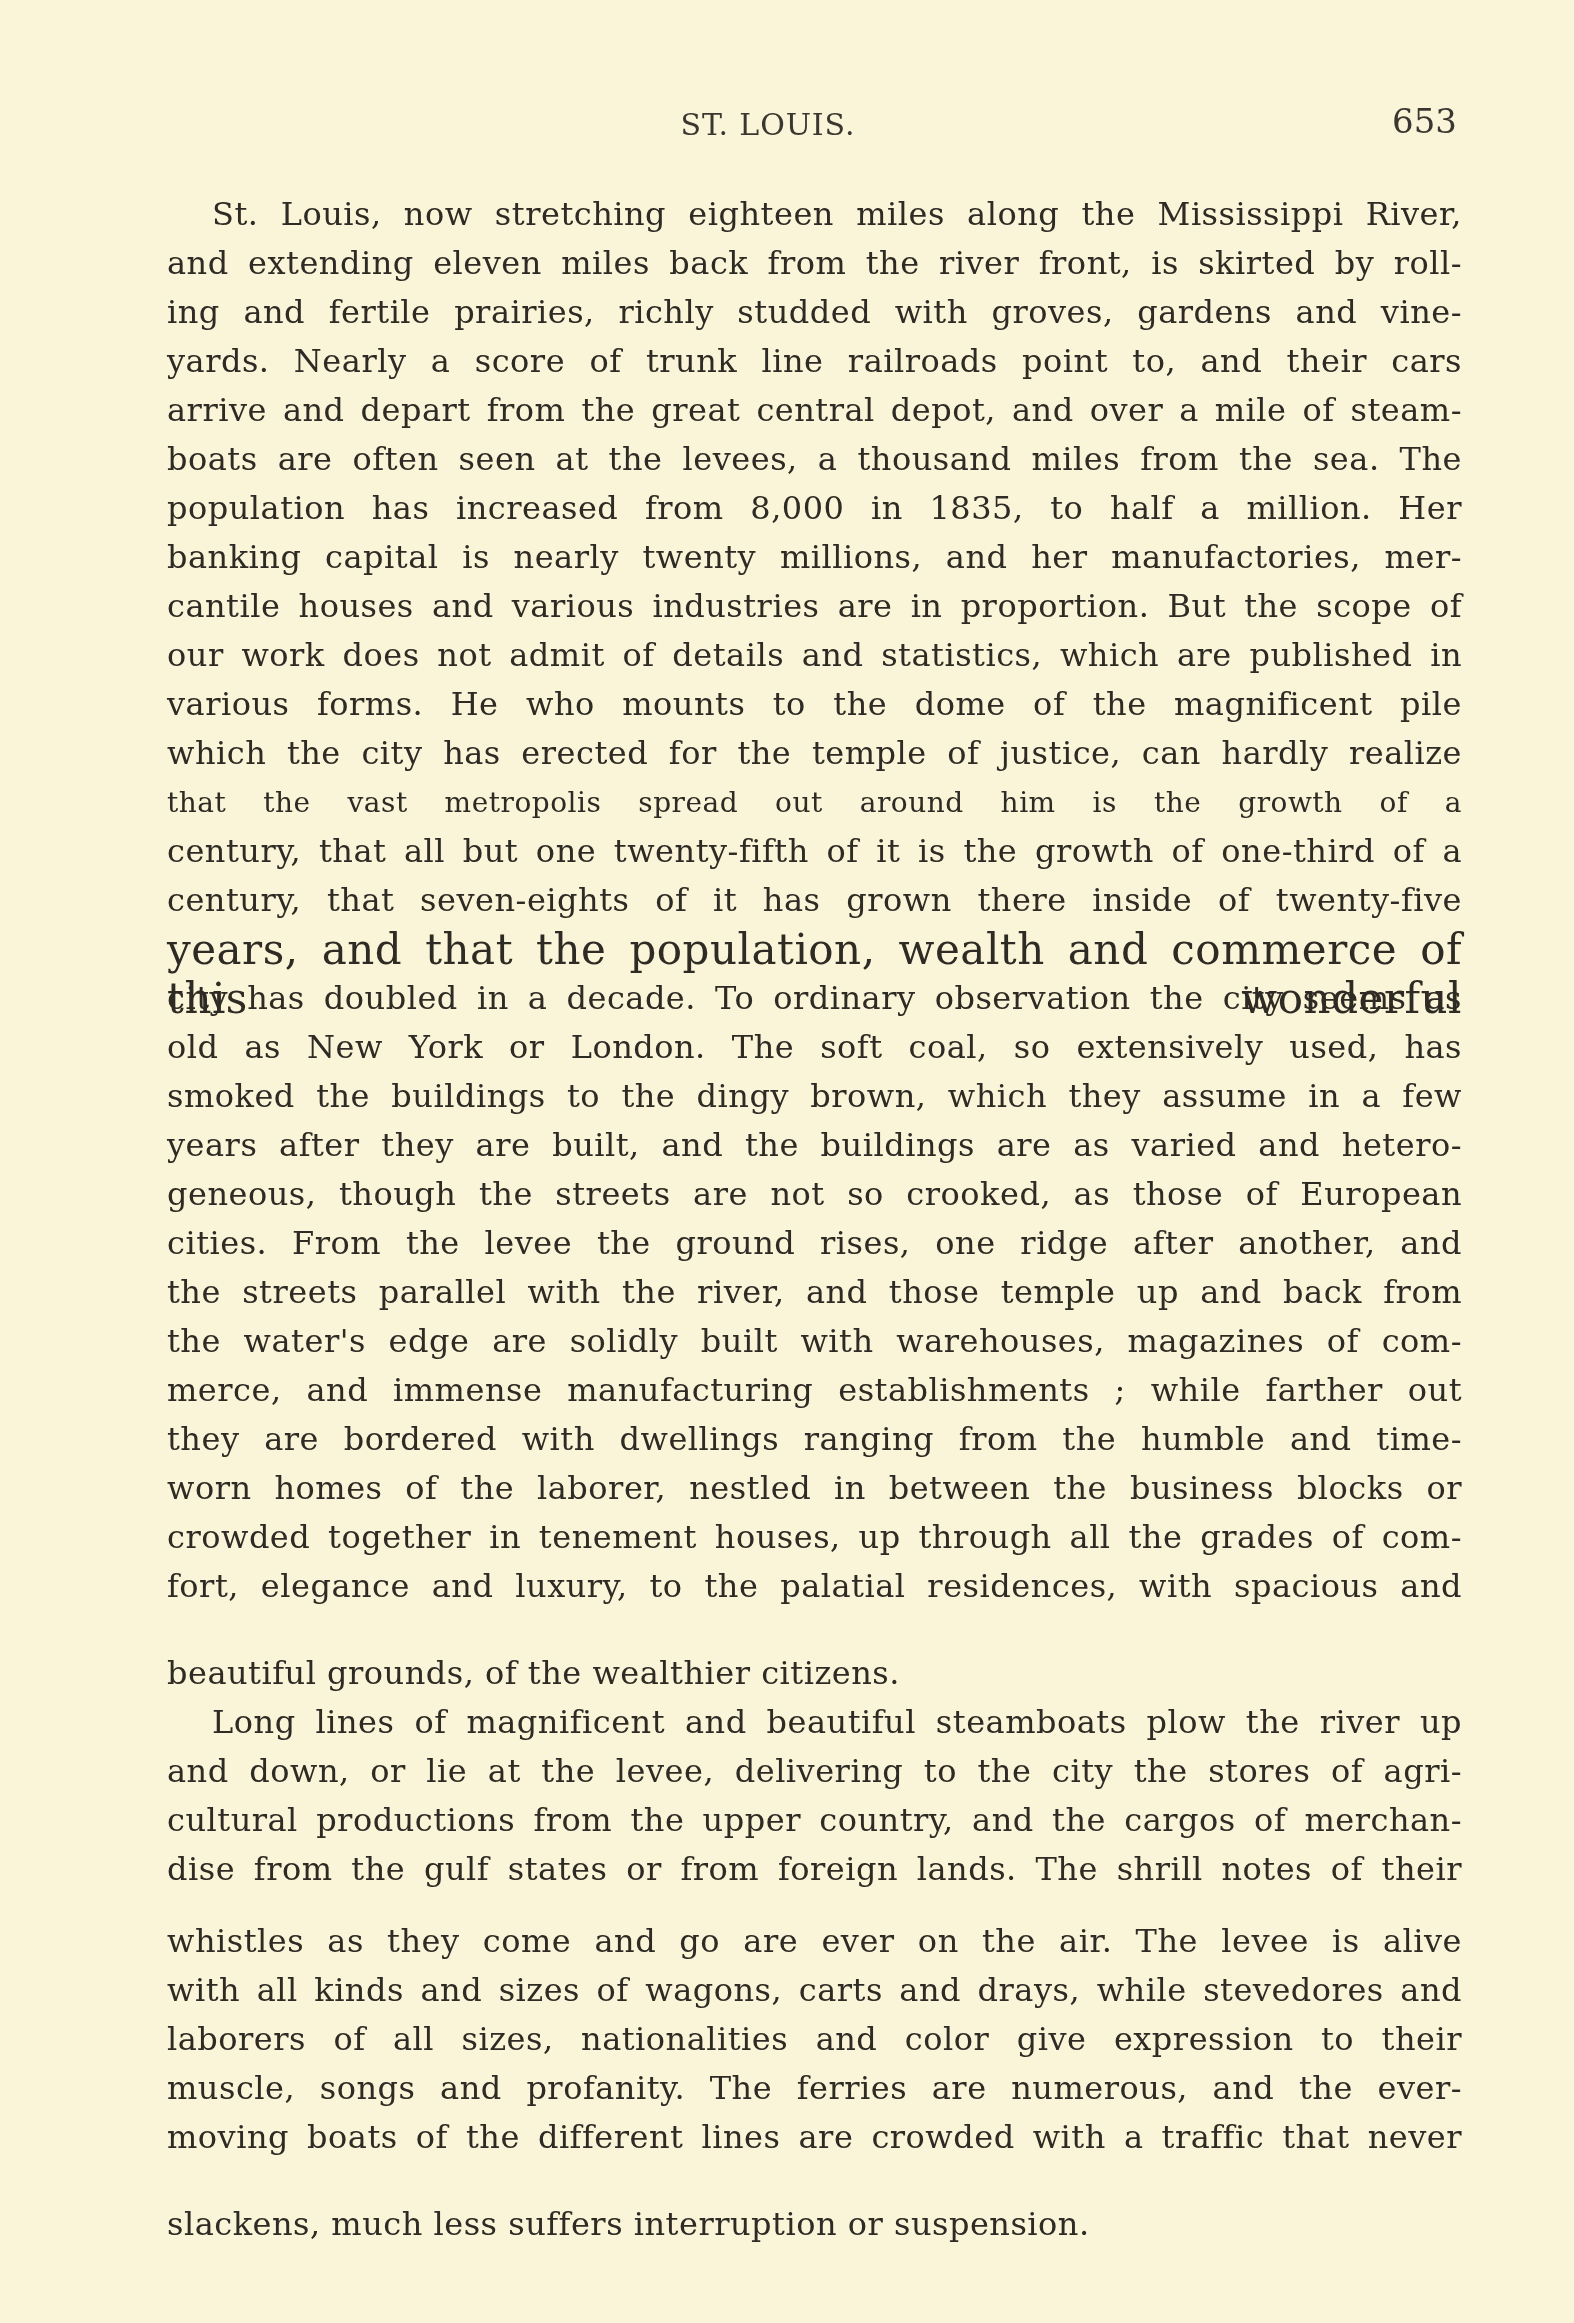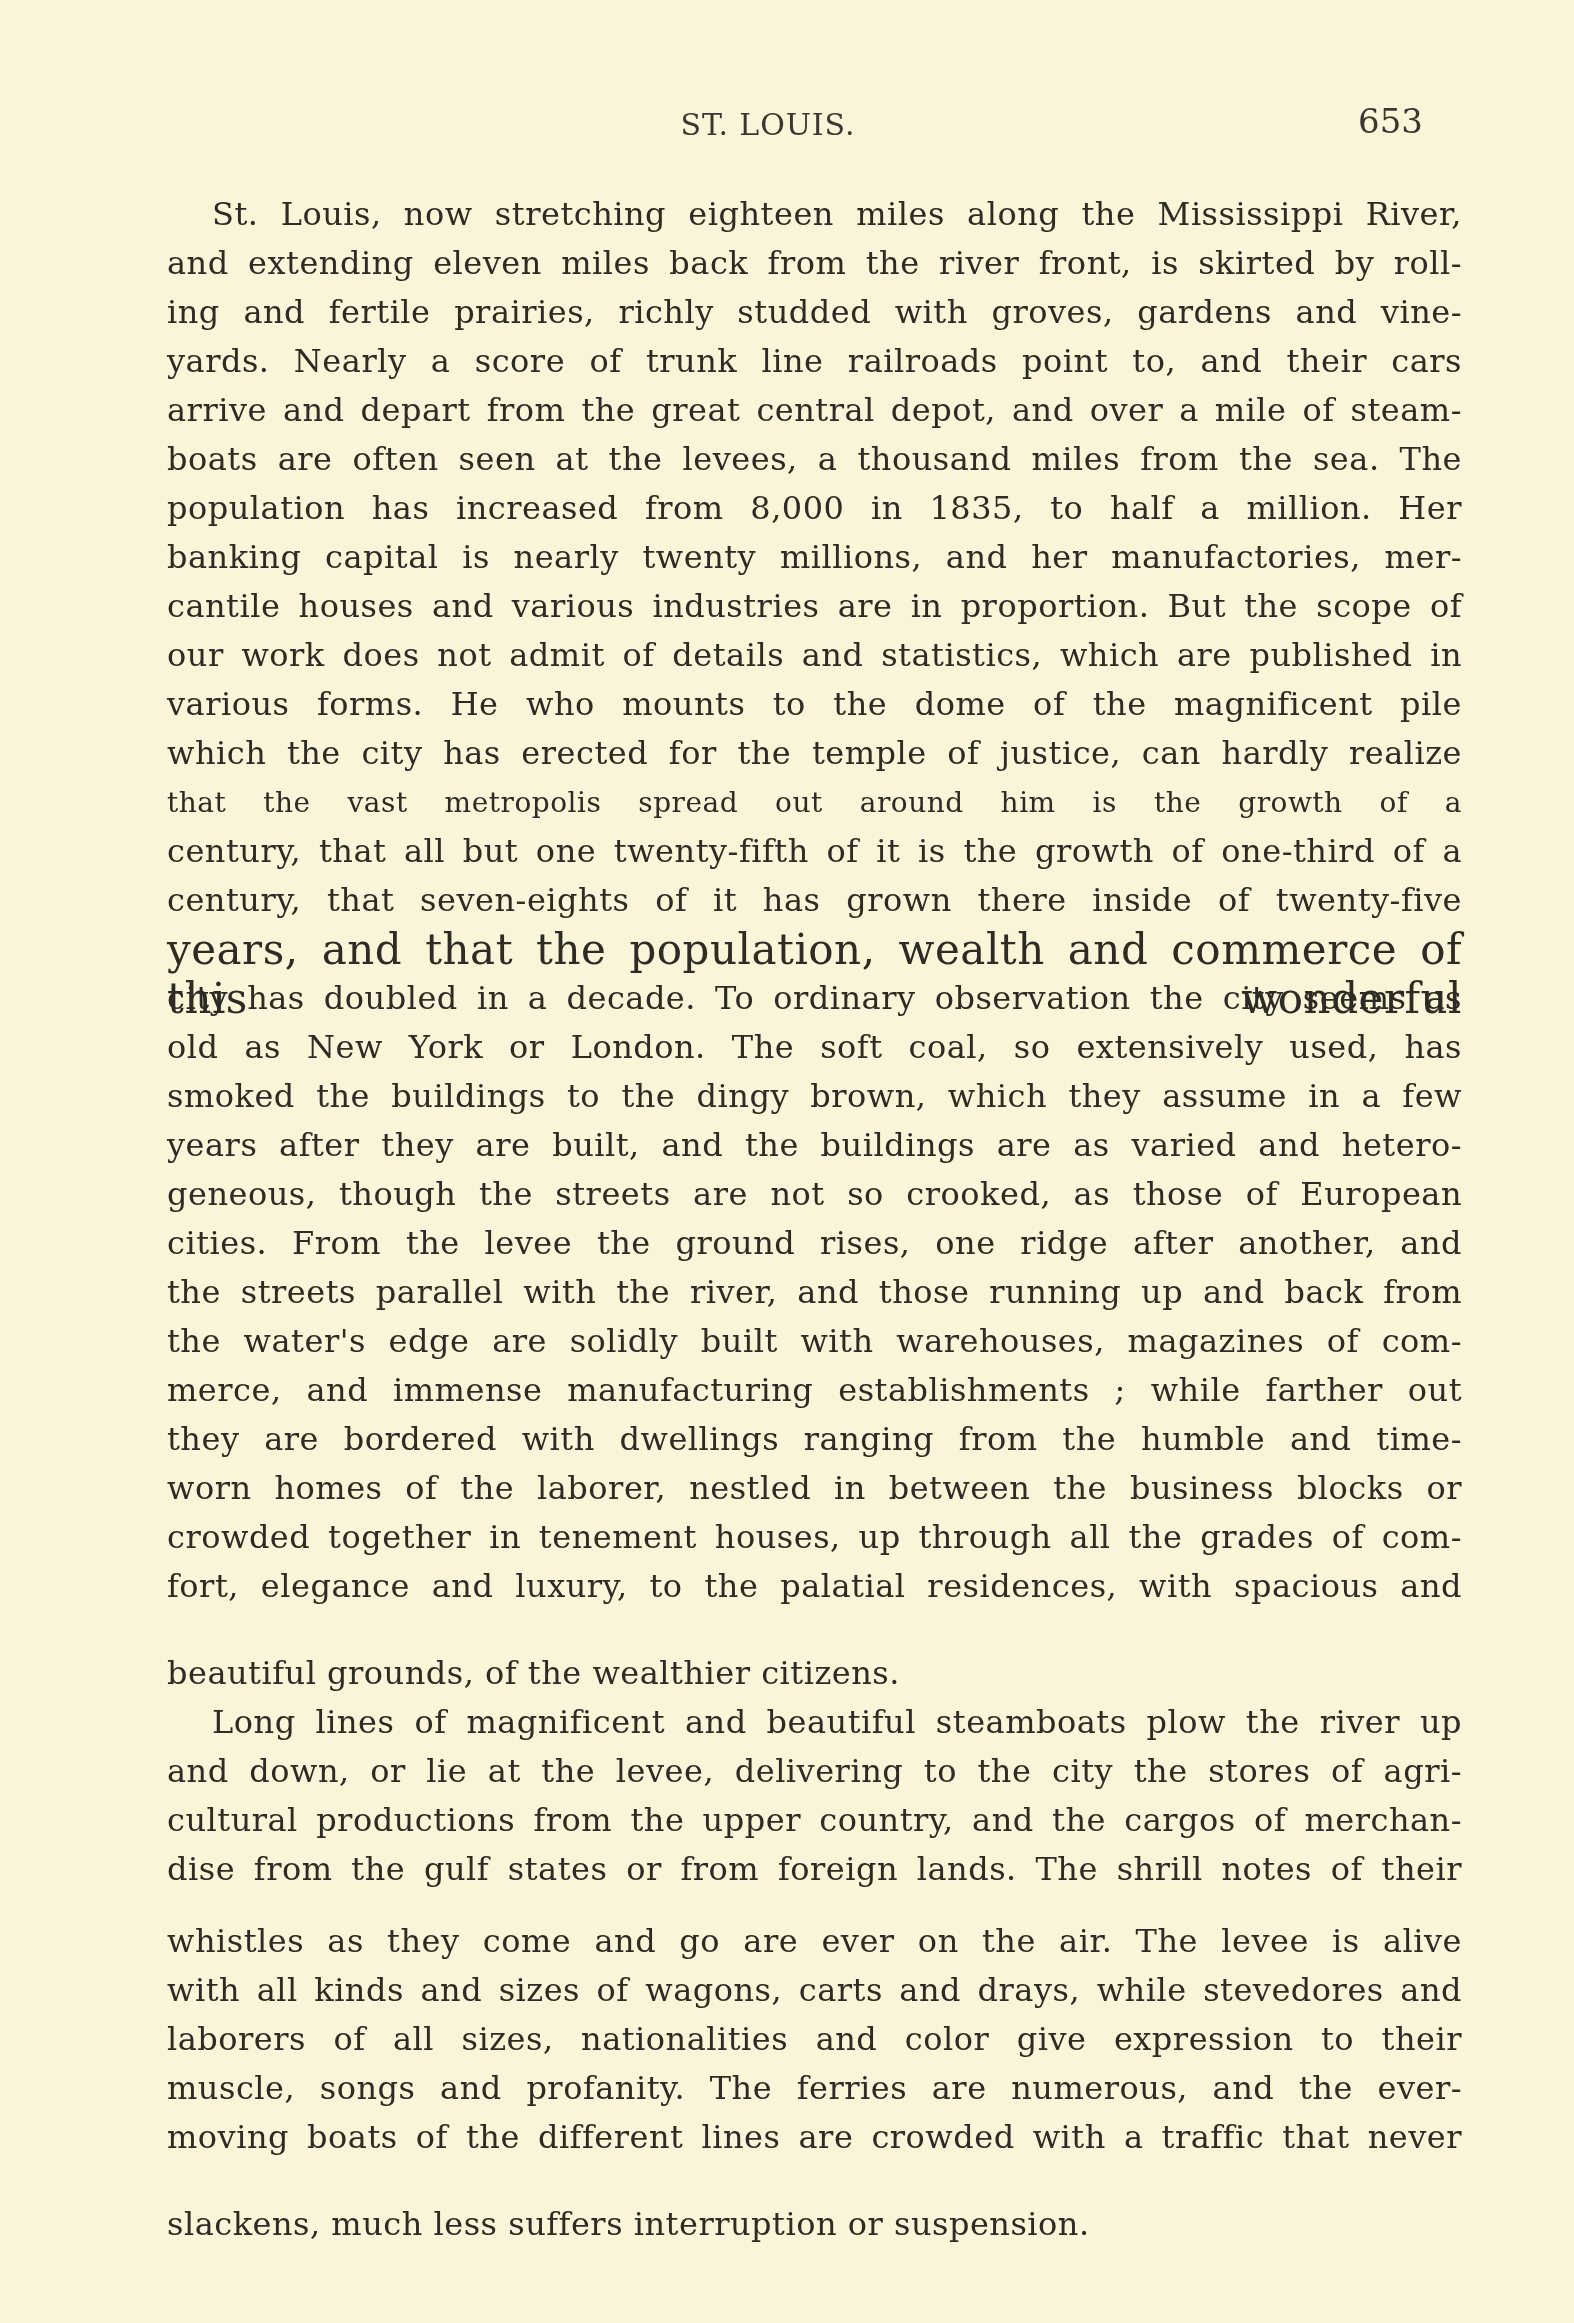--- a/index.html
+++ b/index.html
@@ -13,21 +13,21 @@
   .page {
     position: absolute; left: 0; top: 0; width: 1574px; height: 2323px;
   }
   .running-head {
     position: absolute; top: 107px; left: 0; width: 1536px;
     text-align: center;
     font-size: 30px; letter-spacing: 0.9px;
     color: #3a3630;
   }
   .page-number {
-    position: absolute; top: 101px; left: 1358px; width: 65px;
+    position: absolute; top: 101px; left: 1392px; width: 65px;
     text-align: right;
     font-size: 34px; color: #3a3630;
   }
   .body-text {
     position: absolute; top: 190px; left: 167px; width: 1295px;
   }
   .line {
     display: block;
     height: 49px; line-height: 49px;
     font-size: 32px;
@@ -63,21 +63,21 @@
       <span class="line" style="white-space: normal; font-size: 28px;">that the vast metropolis spread out around him is the growth of a</span>
       <span class="line" style="white-space: normal; font-size: 32px;">century, that all but one twenty-fifth of it is the growth of one-third of a</span>
       <span class="line" style="white-space: normal; font-size: 32px;">century, that seven-eights of it has grown there inside of twenty-five</span>
       <span class="line" style="white-space: normal; font-size: 42px;">years, and that the population, wealth and commerce of this wonderful</span>
       <span class="line" style="white-space: normal; font-size: 32px;">city has doubled in a decade. To ordinary observation the city seems as</span>
       <span class="line" style="white-space: normal; font-size: 32px;">old as New York or London. The soft coal, so extensively used, has</span>
       <span class="line" style="white-space: normal; font-size: 32px;">smoked the buildings to the dingy brown, which they assume in a few</span>
       <span class="line" style="white-space: normal; font-size: 32px;">years after they are built, and the buildings are as varied and hetero-</span>
       <span class="line" style="white-space: normal; font-size: 32px;">geneous, though the streets are not so crooked, as those of European</span>
       <span class="line" style="white-space: normal; font-size: 32px;">cities. From the levee the ground rises, one ridge after another, and</span>
-      <span class="line" style="white-space: normal; font-size: 32px;">the streets parallel with the river, and those running up and back from</span>
+      <span class="line" style="white-space: normal; font-size: 32px;">the streets parallel with the river, and those temple up and back from</span>
       <span class="line" style="white-space: normal; font-size: 32px;">the water's edge are solidly built with warehouses, magazines of com-</span>
       <span class="line" style="white-space: normal; font-size: 32px;">merce, and immense manufacturing establishments ; while farther out</span>
       <span class="line" style="white-space: normal; font-size: 32px;">they are bordered with dwellings ranging from the humble and time-</span>
       <span class="line" style="white-space: normal; font-size: 32px;">worn homes of the laborer, nestled in between the business blocks or</span>
       <span class="line" style="white-space: normal; font-size: 32px;">crowded together in tenement houses, up through all the grades of com-</span>
       <span class="line" style="white-space: normal; font-size: 32px;">fort, elegance and luxury, to the palatial residences, with spacious and</span>
       <span class="line last" style="white-space: normal; font-size: 32px;">beautiful grounds, of the wealthier citizens.</span>
     </div>
     <div class="paragraph">
       <span class="line indent" style="white-space: normal; font-size: 32px;">Long lines of magnificent and beautiful steamboats plow the river up</span>

